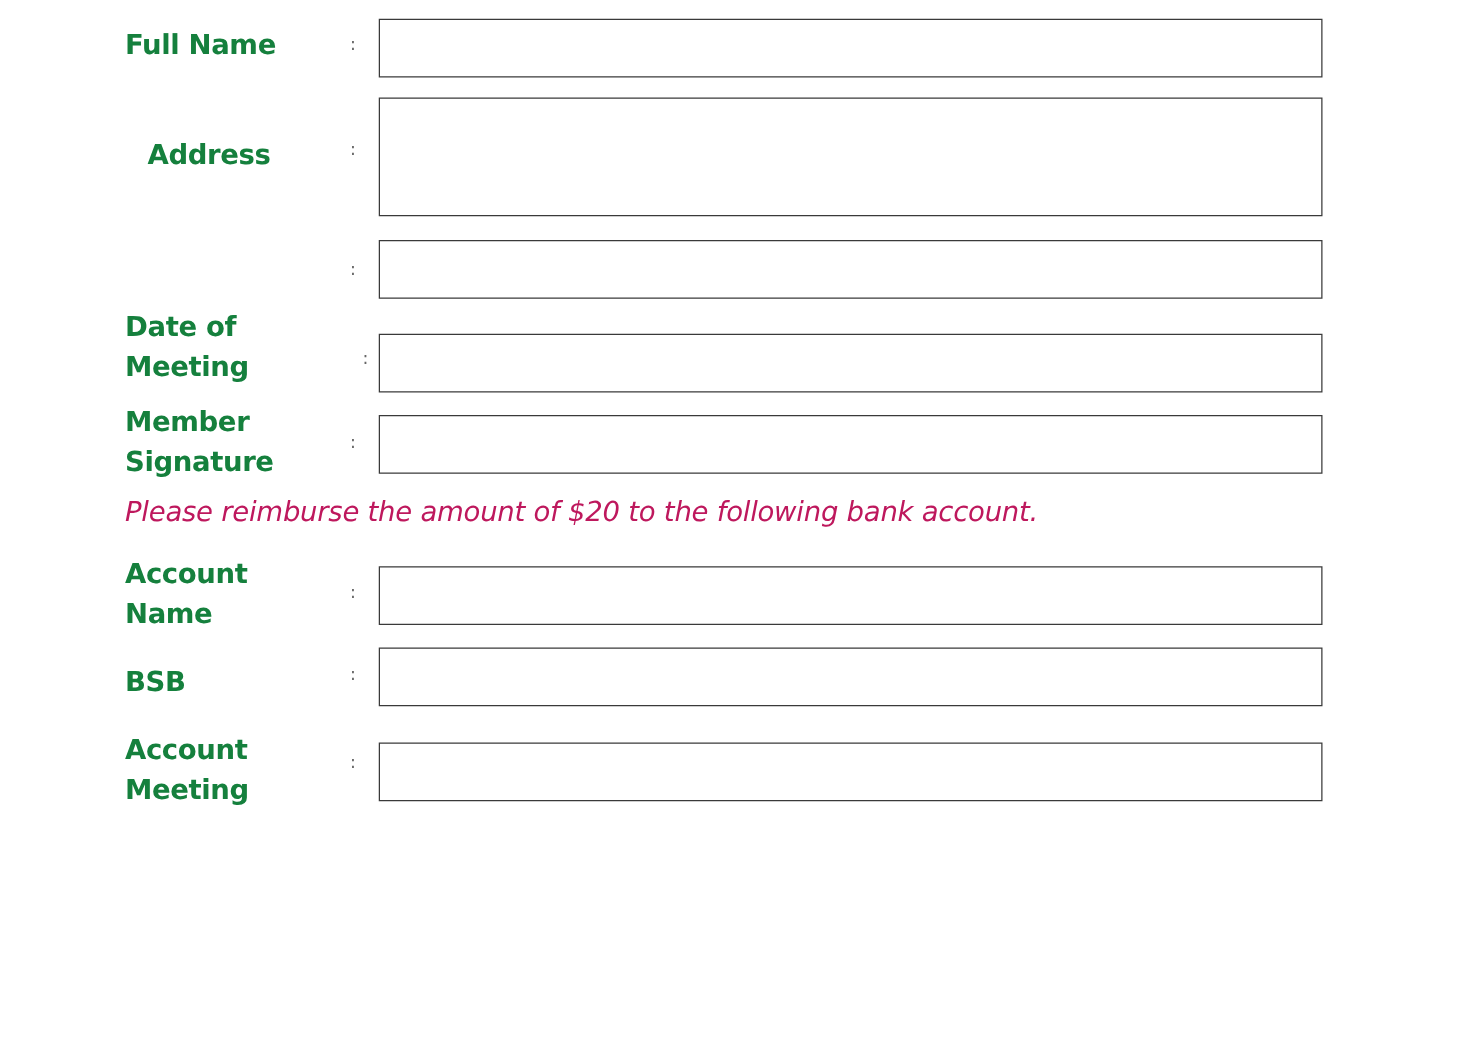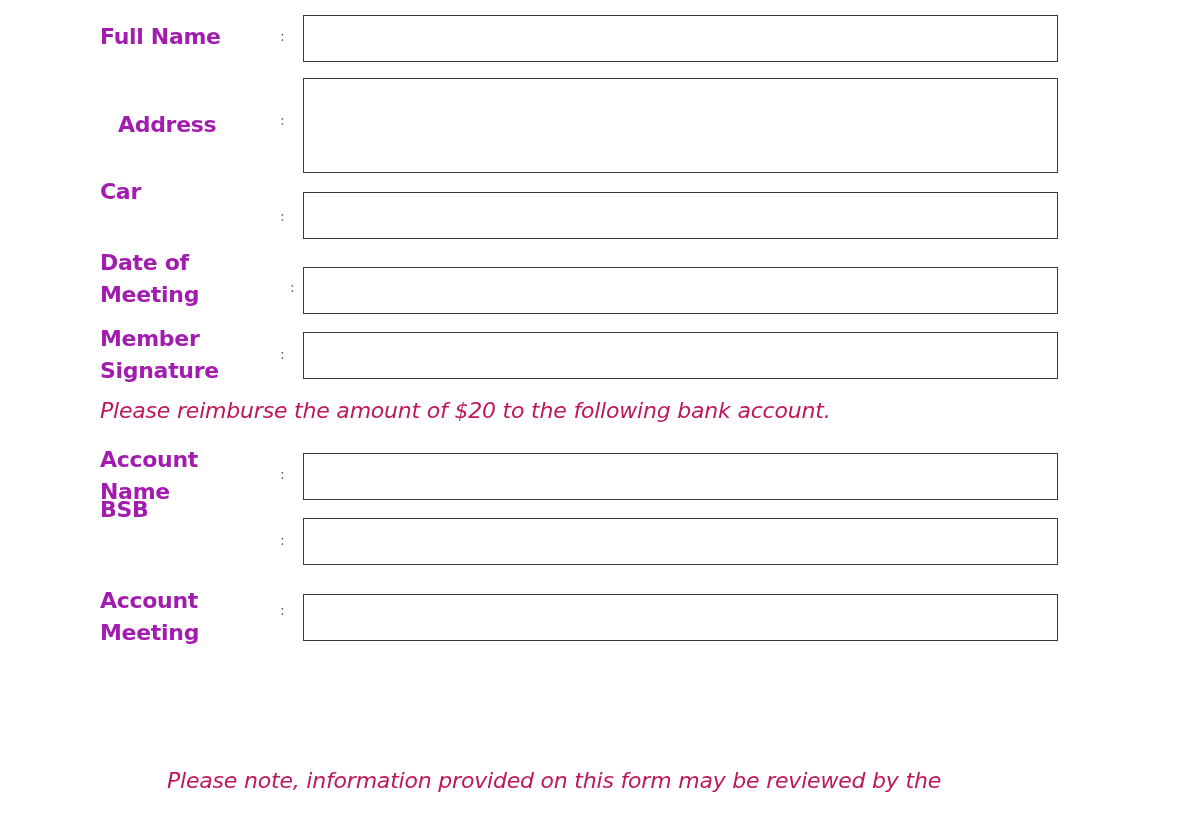--- a/index.html
+++ b/index.html
@@ -1,17 +1,17 @@
 <!DOCTYPE html>
 <html><head>
 <meta charset="utf-8">
 <style>
   html, body { margin:0; padding:0; background:#ffffff; }
   body { width:1178px; height:840px; position:relative; overflow:hidden; font-family:"DejaVu Sans", sans-serif; color:#555555; }
-  .label { position:absolute; left:100px; font-weight:bold; font-size:22px; line-height:32px; color:#a21caf; letter-spacing:-0.3px; }
+  .label { position:absolute; left:100px; font-weight:bold; font-size:22px; line-height:32px; color:#15803d; letter-spacing:-0.3px; }
   .colon { position:absolute; left:280px; font-size:14px; color:#666; }
   .box { position:absolute; left:303px; width:755px; border:1.5px solid #3a3a3a; background:#fff; box-sizing:border-box; }
   .box input, .box textarea { width:100%; height:100%; border:none; outline:none; background:transparent; box-sizing:border-box; padding:4px 8px; font-size:18px; resize:none; font-family:"DejaVu Sans", sans-serif; }
   .note { position:absolute; font-style:italic; font-size:22px; color:#be185d; line-height:32px; letter-spacing:-0.2px; }
 </style>
 </head>
 <body>
 
 <div class="label" style="top:21px;">Full Name</div>
 <div class="colon" style="top:28px;">:</div>
@@ -19,21 +19,20 @@
   <input type="text" value="" style="">
 </div>
 
 <div class="label" style="top:109px; left:98px;margin-left:20px;">Address</div>
 <div class="colon" style="top:112px;">:</div>
 <div class="box" style="top:78px; height:95px;">
   <textarea style=""></textarea>
 </div>
 
 <div class="label" style="top:176px;">
-  <div>Car</div>
 </div>
 <div class="colon" style="top:208px;">:</div>
 <div class="box" style="top:192px; height:47px;">
   <input type="text" value="" style="">
 </div>
 
 <div class="label" style="top:247px;">
   <div>Date of</div>
   <div>Meeting</div>
 </div>
@@ -55,30 +54,29 @@
 
 <div class="label" style="top:444px;">
   <div>Account</div>
   <div>Name</div>
 </div>
 <div class="colon" style="top:466px;">:</div>
 <div class="box" style="top:453px; height:47px;">
   <input type="text" value="" style="">
 </div>
 
-<div class="label" style="top:494px;">BSB</div>
+<div class="label" style="top:531px;">BSB</div>
 <div class="colon" style="top:532px;">:</div>
 <div class="box" style="top:518px; height:47px;">
   <input type="text" value="" style="">
 </div>
 
 <div class="label" style="top:585px;">
   <div>Account</div>
   <div>Meeting</div>
 </div>
 <div class="colon" style="top:602px;">:</div>
 <div class="box" style="top:594px; height:47px;">
   <input type="text" value="" style="">
 </div>
 
 <div class="note" style="top:765px; left:167px;">
-  <div>Please note, information provided on this form may be reviewed by the</div>
 </div>
 
 </body></html>

